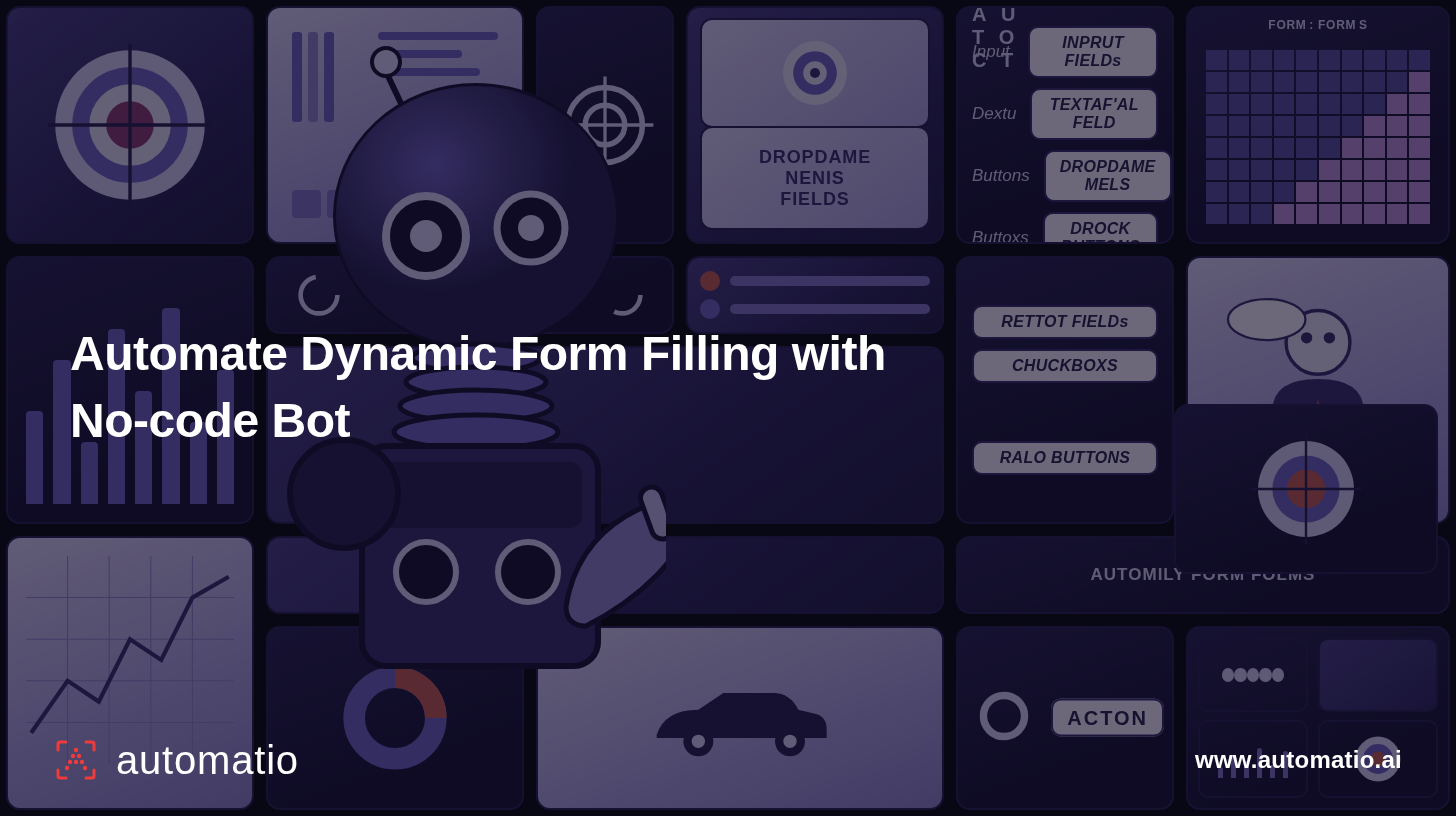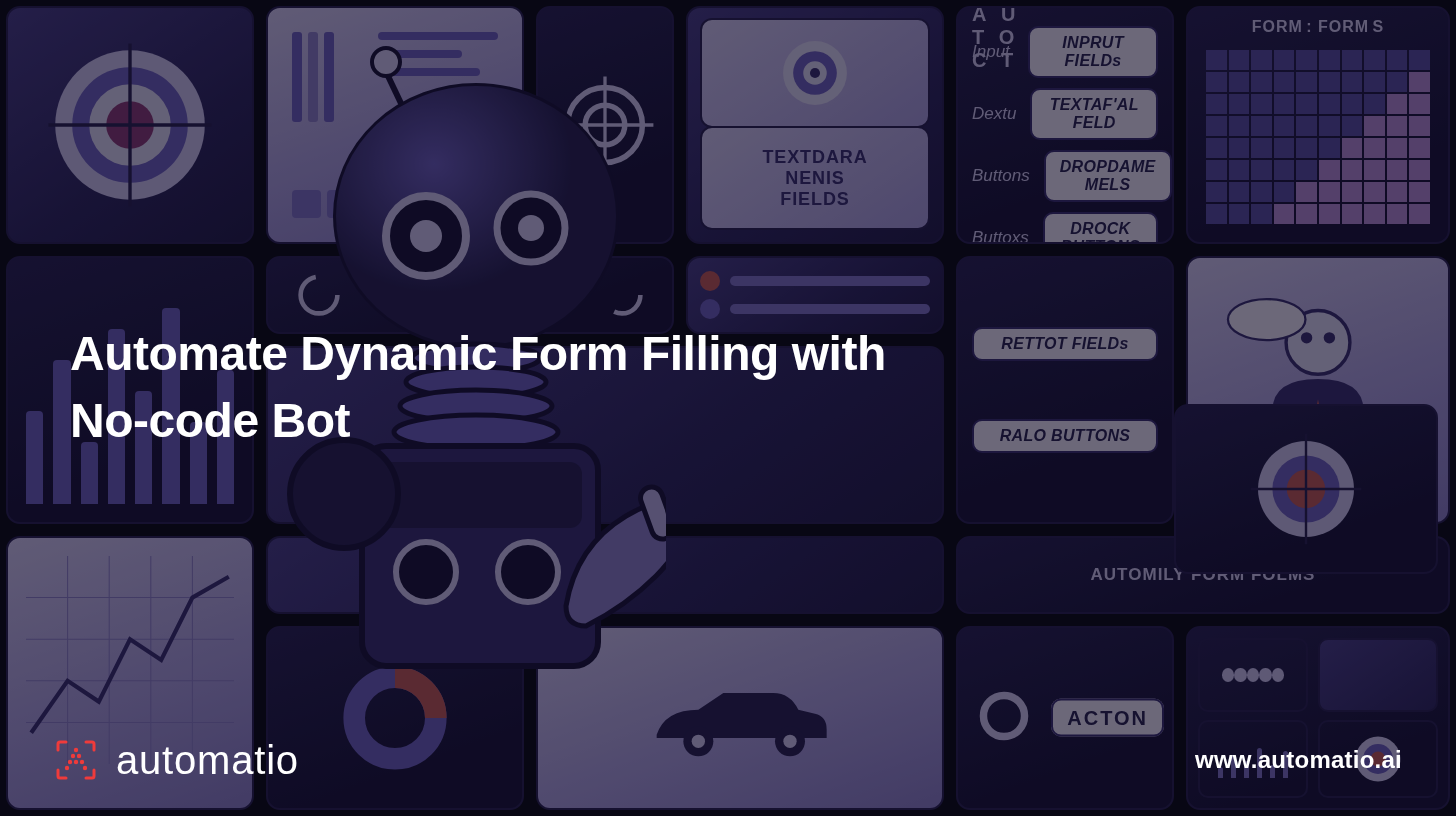--- a/index.html
+++ b/index.html
@@ -41,21 +41,21 @@
   .dim { position:absolute; inset:0; background:rgba(6,4,18,0.55); }
   
   .headline { position:absolute; left:70px; top:320px; right:520px; color:#ffffff; font-weight:800; font-size:48px; line-height:1.4; letter-spacing:-0.01em; }
   
   .footer { position:absolute; left:54px; right:54px; bottom:30px; height:52px; display:flex; align-items:center; justify-content:space-between; }
   .brand { display:flex; align-items:center; gap:18px; }
   .brand-mark svg { width:44px; height:44px; display:block; }
   .brand-word { color:#fff; font-size:40px; font-weight:500; letter-spacing:0.02em; }
   .site { color:#fff; font-size:24px; font-weight:700; letter-spacing:0.01em; }
   
-  .tiletxt { position:absolute; left:0; right:0; text-align:center; color:#d0c8f0; font-size:16px; font-weight:700; letter-spacing:0.06em; }
+  .tiletxt { position:absolute; left:0; right:0; text-align:center; color:#d0c8f0; font-size:12px; font-weight:700; letter-spacing:0.06em; }
   .carbox { position:absolute; inset:16px; display:flex; align-items:center; justify-content:center; }
   .dots { position:absolute; inset:22px; display:flex; align-items:center; justify-content:space-around; }
   .dots span { width:14px; height:14px; border-radius:50%; background:#c9c0ee; display:inline-block; }
   .barstrip { position:absolute; inset:18px; display:flex; align-items:flex-end; gap:8px; }
   .barstrip div { flex:1; background:#7e71c8; border-radius:3px 3px 0 0; }
 </style>
 </head>
 <body>
 
 <div class="stage">
@@ -109,21 +109,21 @@
 
     <div class="tile" style="grid-column:4;grid-row:1;">
       <div style="position:absolute;left:12px;right:12px;top:10px;height:110px;border:2px solid #2a2356;border-radius:12px;background:linear-gradient(145deg,#cfc6ef,#a79bdc);display:flex;align-items:center;justify-content:center;">
         <svg viewBox="0 0 100 100" style="width:84px;height:84px;">
           <circle cx="50" cy="50" r="38" fill="#d8d2f1"></circle>
           <circle cx="50" cy="50" r="26" fill="#6d5fc0"></circle>
           <circle cx="50" cy="50" r="14" fill="#d8d2f1"></circle>
           <circle cx="50" cy="50" r="6" fill="#3a2f74"></circle>
         </svg>
       </div>
-      <div style="position:absolute;left:12px;right:12px;bottom:12px;height:104px;border:2px solid #2a2356;border-radius:12px;background:linear-gradient(145deg,#cfc6ef,#a79bdc);display:flex;align-items:center;justify-content:center;text-align:center;color:#3a2f74;font-weight:800;font-size:18px;letter-spacing:0.05em;white-space:pre-line;">TEXTDARA
+      <div style="position:absolute;left:12px;right:12px;bottom:12px;height:104px;border:2px solid #2a2356;border-radius:12px;background:linear-gradient(145deg,#cfc6ef,#a79bdc);display:flex;align-items:center;justify-content:center;text-align:center;color:#3a2f74;font-weight:800;font-size:18px;letter-spacing:0.05em;white-space:pre-line;">DROPDAME
 NENIS
 FIELDS</div>
     </div>
 
     <div class="tile dark" style="grid-column:5;grid-row:1;height:auto;">
       <div class="hbar">A U T O C T</div>
       <div class="toggle"></div>
       <div class="formrows" style="top:54px;">
         <div class="frow">
           <span class="lab">Input</span>
@@ -287,20 +287,23 @@
       </svg>
     </div>
 
     <div class="tile" style="grid-column:2 / span 3;grid-row:3;"></div>
 
     <div class="tile dark" style="grid-column:5;grid-row:2 / span 2;">
       <div class="formrows">
         <div class="frow" style="justify-content:flex-end;">
           <span class="pill wide">RETTOT FIELDs</span>
         </div>
+        <div class="frow" style="justify-content:flex-end;">
+          <span class="pill wide">CHUCKBOXS</span>
+        </div>
         <div class="frow" style="justify-content:center;margin-top:48px;">
           <span class="pill wide">RALO BUTTONS</span>
         </div>
       </div>
     </div>
 
     <div class="tile light" style="grid-column:1;grid-row:4 / span 2;">
       <svg class="linechart" viewBox="0 0 200 200">
         <g stroke="#8c7fc9" stroke-width="1">
           <line x1="0" y1="40" x2="200" y2="40"></line>

